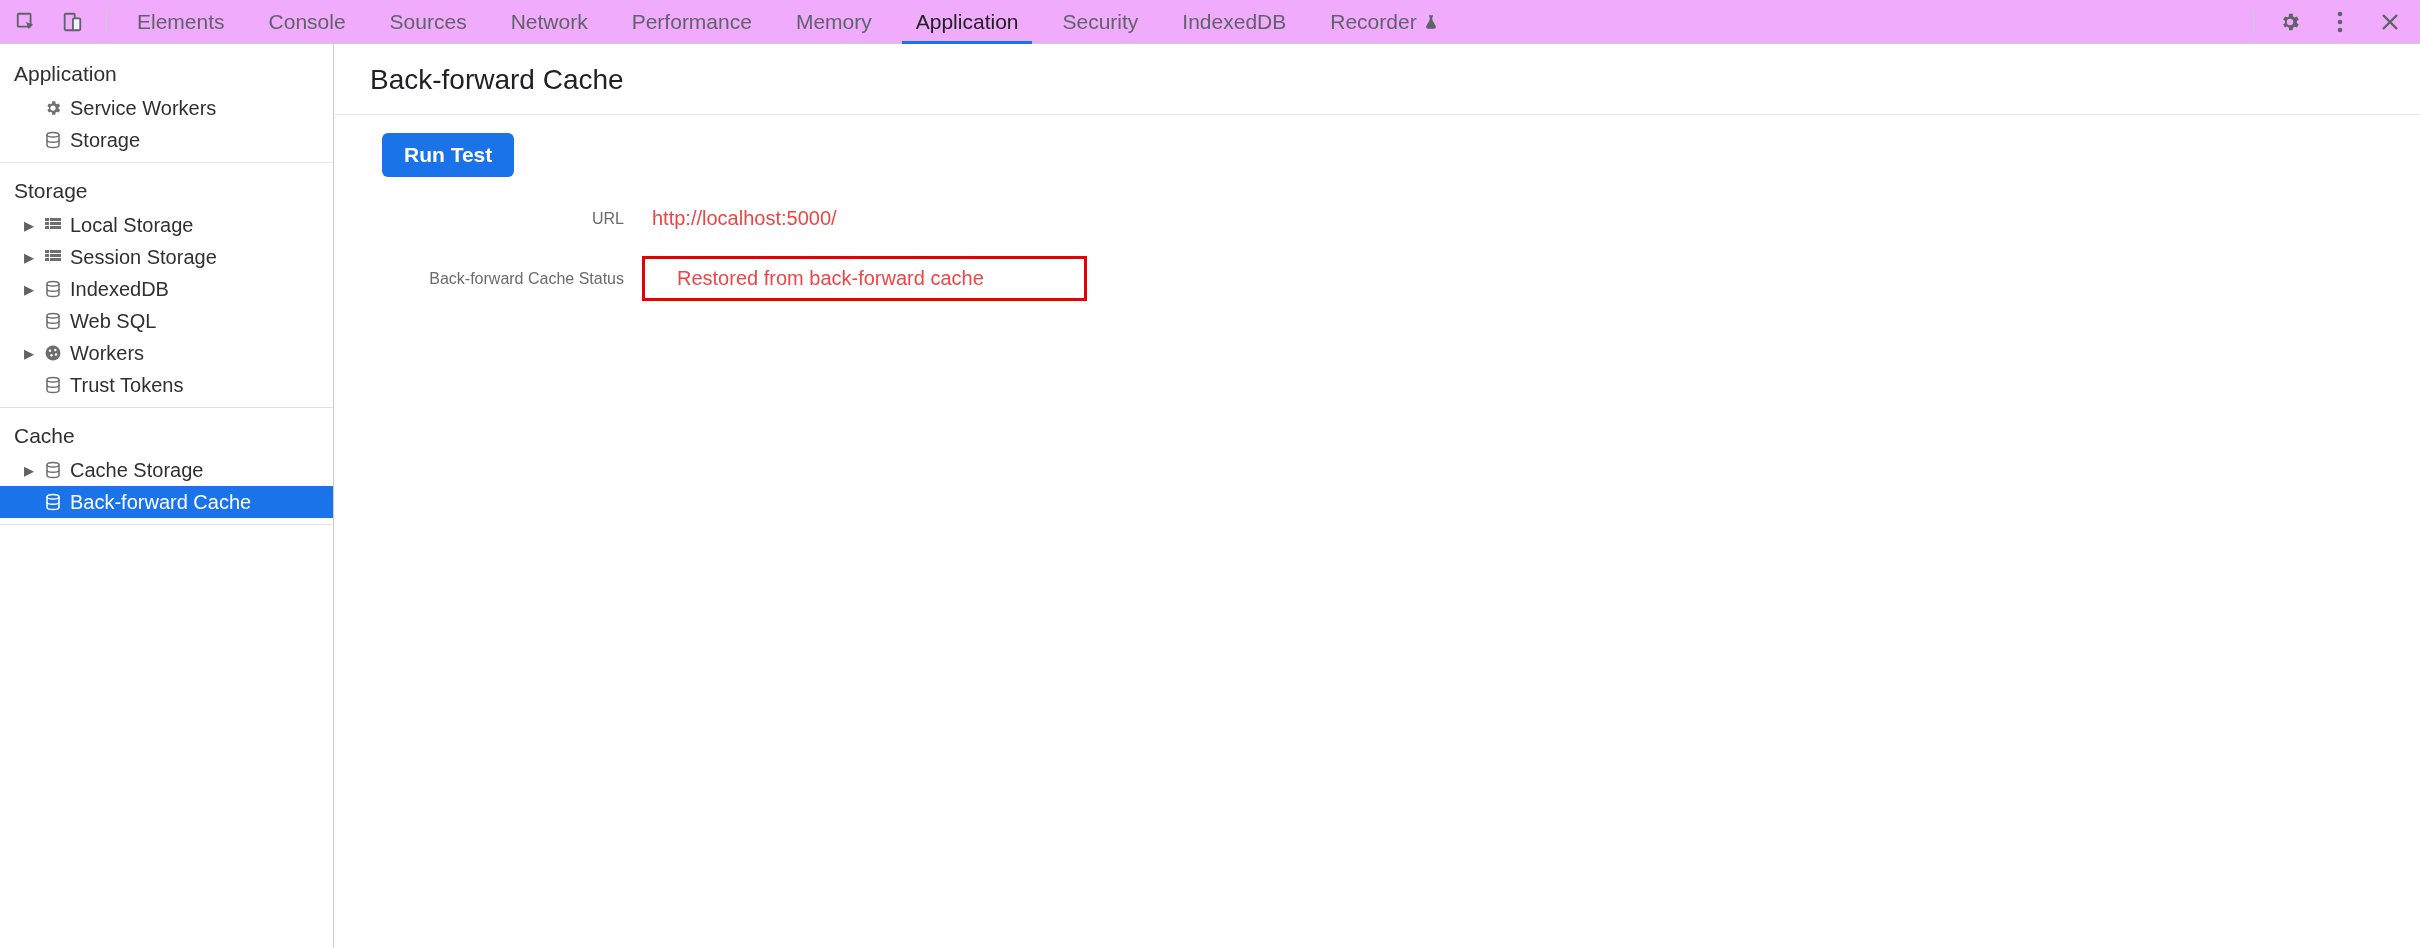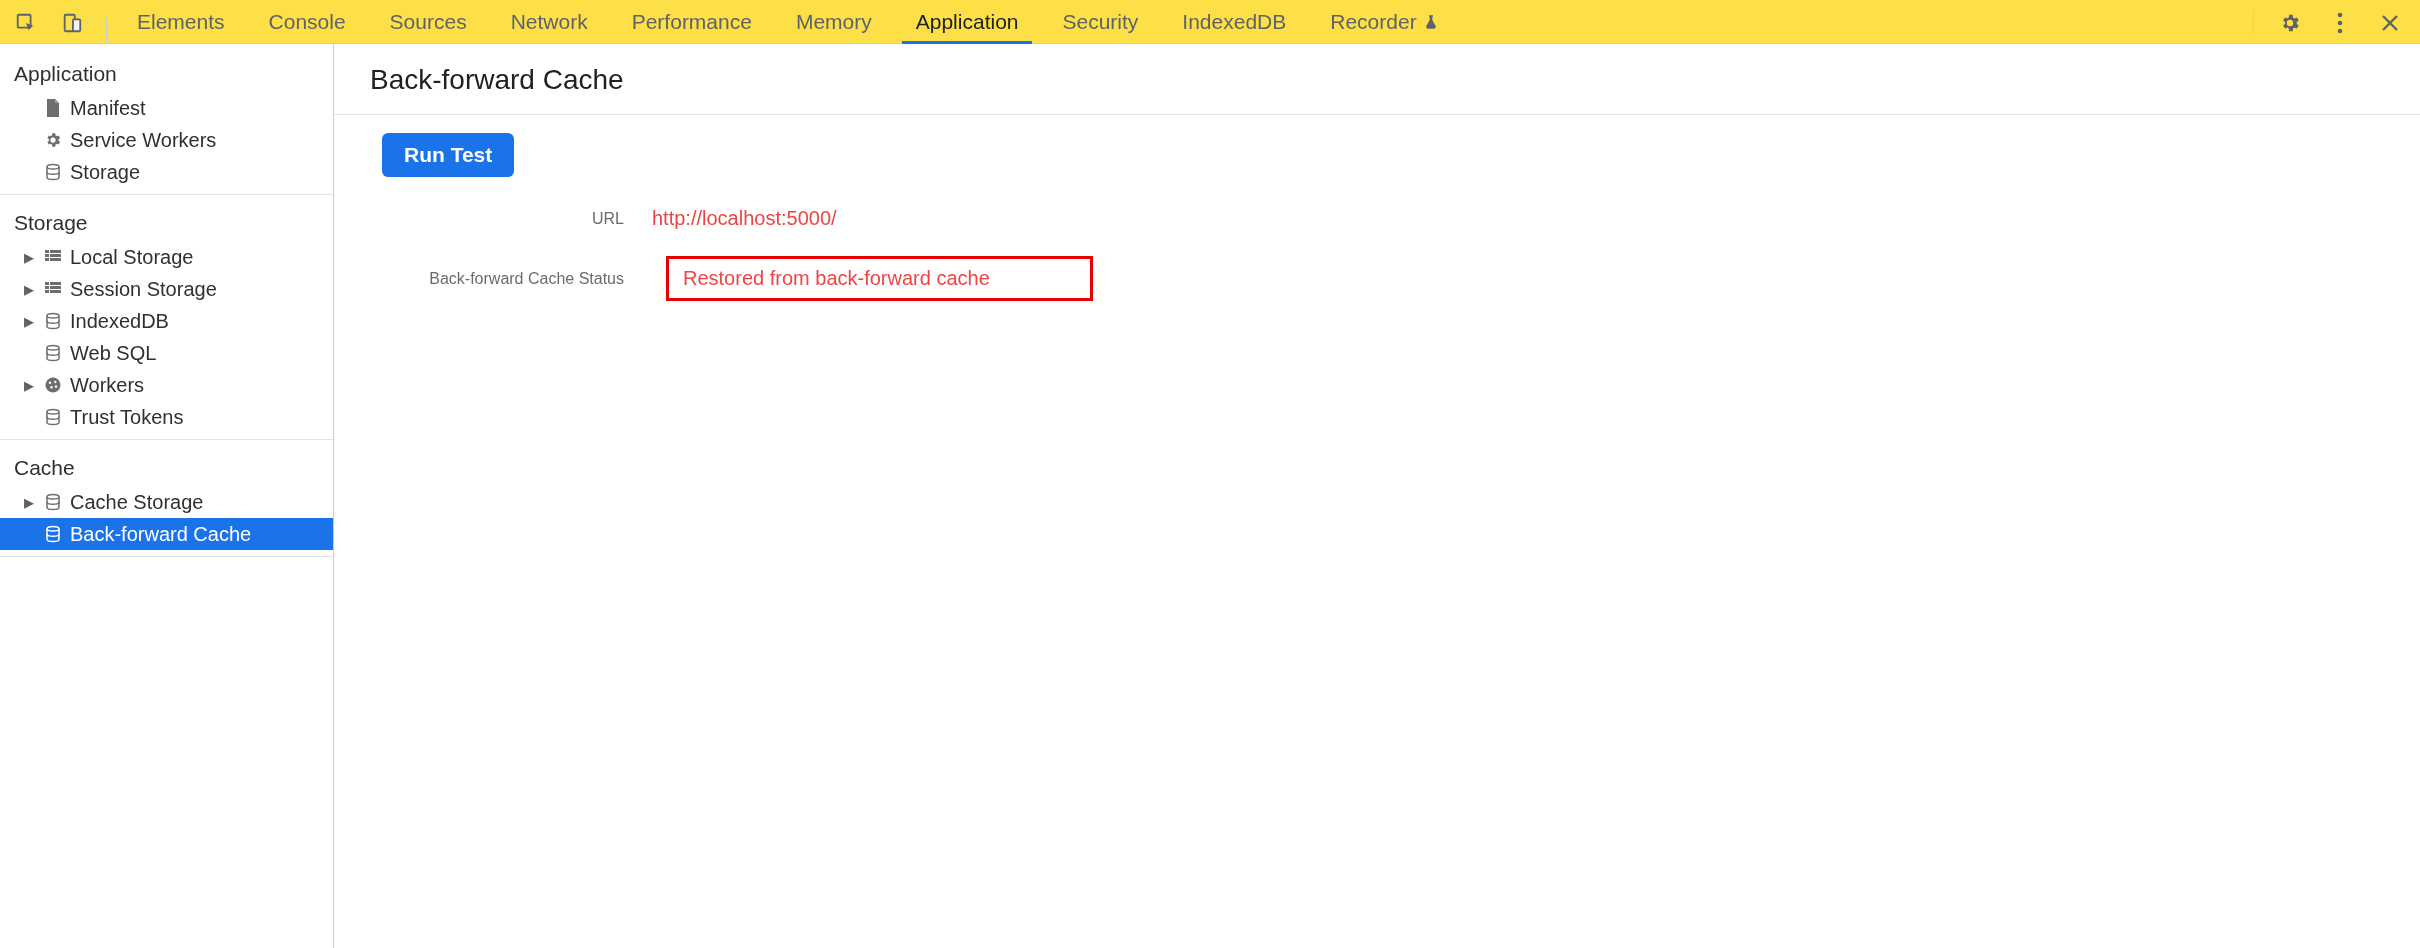--- a/index.html
+++ b/index.html
@@ -2,24 +2,24 @@
 <html><head>
 <meta charset="utf-8">
 <style>
   * { box-sizing: border-box; margin: 0; padding: 0; }
   html, body { width: 100%; height: 100%; font-family: "Helvetica Neue", Arial, sans-serif; font-size: 20px; color: #303030; }
   body { display: flex; flex-direction: column; }
 
   
   .topbar {
     height: 44px;
-    background: #fde047;
+    background: #f0abfc;
     border-bottom: 1px solid #cacdd1;
     display: flex;
-    align-items: flex-end;
+    align-items: center;
     padding: 0 10px 0 6px;
   }
   .topbar-left { display: flex; align-items: center; gap: 6px; padding-right: 10px; }
   .topbar-left .icon-btn { width: 40px; height: 40px; display: flex; align-items: center; justify-content: center; cursor: default; }
   .topbar .divider { width: 1px; height: 26px; background: #cacdd1; margin: 0 8px 0 4px; }
 
   .tabs { display: flex; align-items: stretch; height: 100%; }
   .tab {
     padding: 0 22px;
     display: flex; align-items: center;
@@ -84,21 +84,21 @@
     background: #1a73e8; color: #fff;
     border: none; border-radius: 6px;
     padding: 10px 22px;
     font-size: 21px; font-weight: 600;
     cursor: default;
   }
   .kv-table { margin-top: 26px; }
   .kv-row { display: flex; align-items: center; margin-bottom: 22px; }
   .kv-label { width: 260px; text-align: right; color: #6b6b6b; font-size: 16px; padding-right: 18px; }
   .kv-value { font-size: 20px; color: #ef4444; padding: 4px 10px; }
-  .kv-value.highlight { border: 3px solid #e60000; padding: 8px 100px 8px 14px; margin-left: 24px; }
+  .kv-value.highlight { border: 3px solid #e60000; padding: 8px 100px 8px 32px; }
 
   svg { display: block; }
 </style>
 </head>
 <body>
 
 <div class="topbar">
   <div class="topbar-left">
     <div class="icon-btn">
       <svg width="22" height="22" viewBox="0 0 24 24" fill="none" stroke="#5f6368" stroke-width="2">
@@ -173,30 +173,20 @@
         </svg>
     </div>
   </div>
 </div>
 
 <div class="main">
 
   <div class="sidebar">
 
     <div class="section-title">Application</div>
-    <div class="tree-item indent">
-      <span class="spacer"></span>
-      <span class="icon">
-        <svg width="16" height="18" viewBox="0 0 16 18" fill="#6e6e6e">
-            <path d="M2 0h8l4 4v14H2z"></path>
-            <path d="M10 0v4h4" fill="#9e9e9e"></path>
-          </svg>
-      </span>
-      <span>Manifest</span>
-    </div>
     <div class="tree-item indent">
       <span class="spacer"></span>
       <span class="icon">
         <svg width="18" height="18" viewBox="0 0 24 24" fill="#6e6e6e">
             <path d="M19.4 13a7.5 7.5 0 000-2l2.1-1.6-2-3.4-2.5 1a7.5 7.5 0 00-1.7-1L15 3h-4l-.3 2.9a7.5 7.5 0 00-1.7 1l-2.5-1-2 3.4L6.6 11a7.5 7.5 0 000 2l-2.1 1.6 2 3.4 2.5-1a7.5 7.5 0 001.7 1L11 21h4l.3-2.9a7.5 7.5 0 001.7-1l2.5 1 2-3.4zM12 15.5A3.5 3.5 0 1115.5 12 3.5 3.5 0 0112 15.5z"></path>
           </svg>
       </span>
       <span>Service Workers</span>
     </div>
     <div class="tree-item indent">

